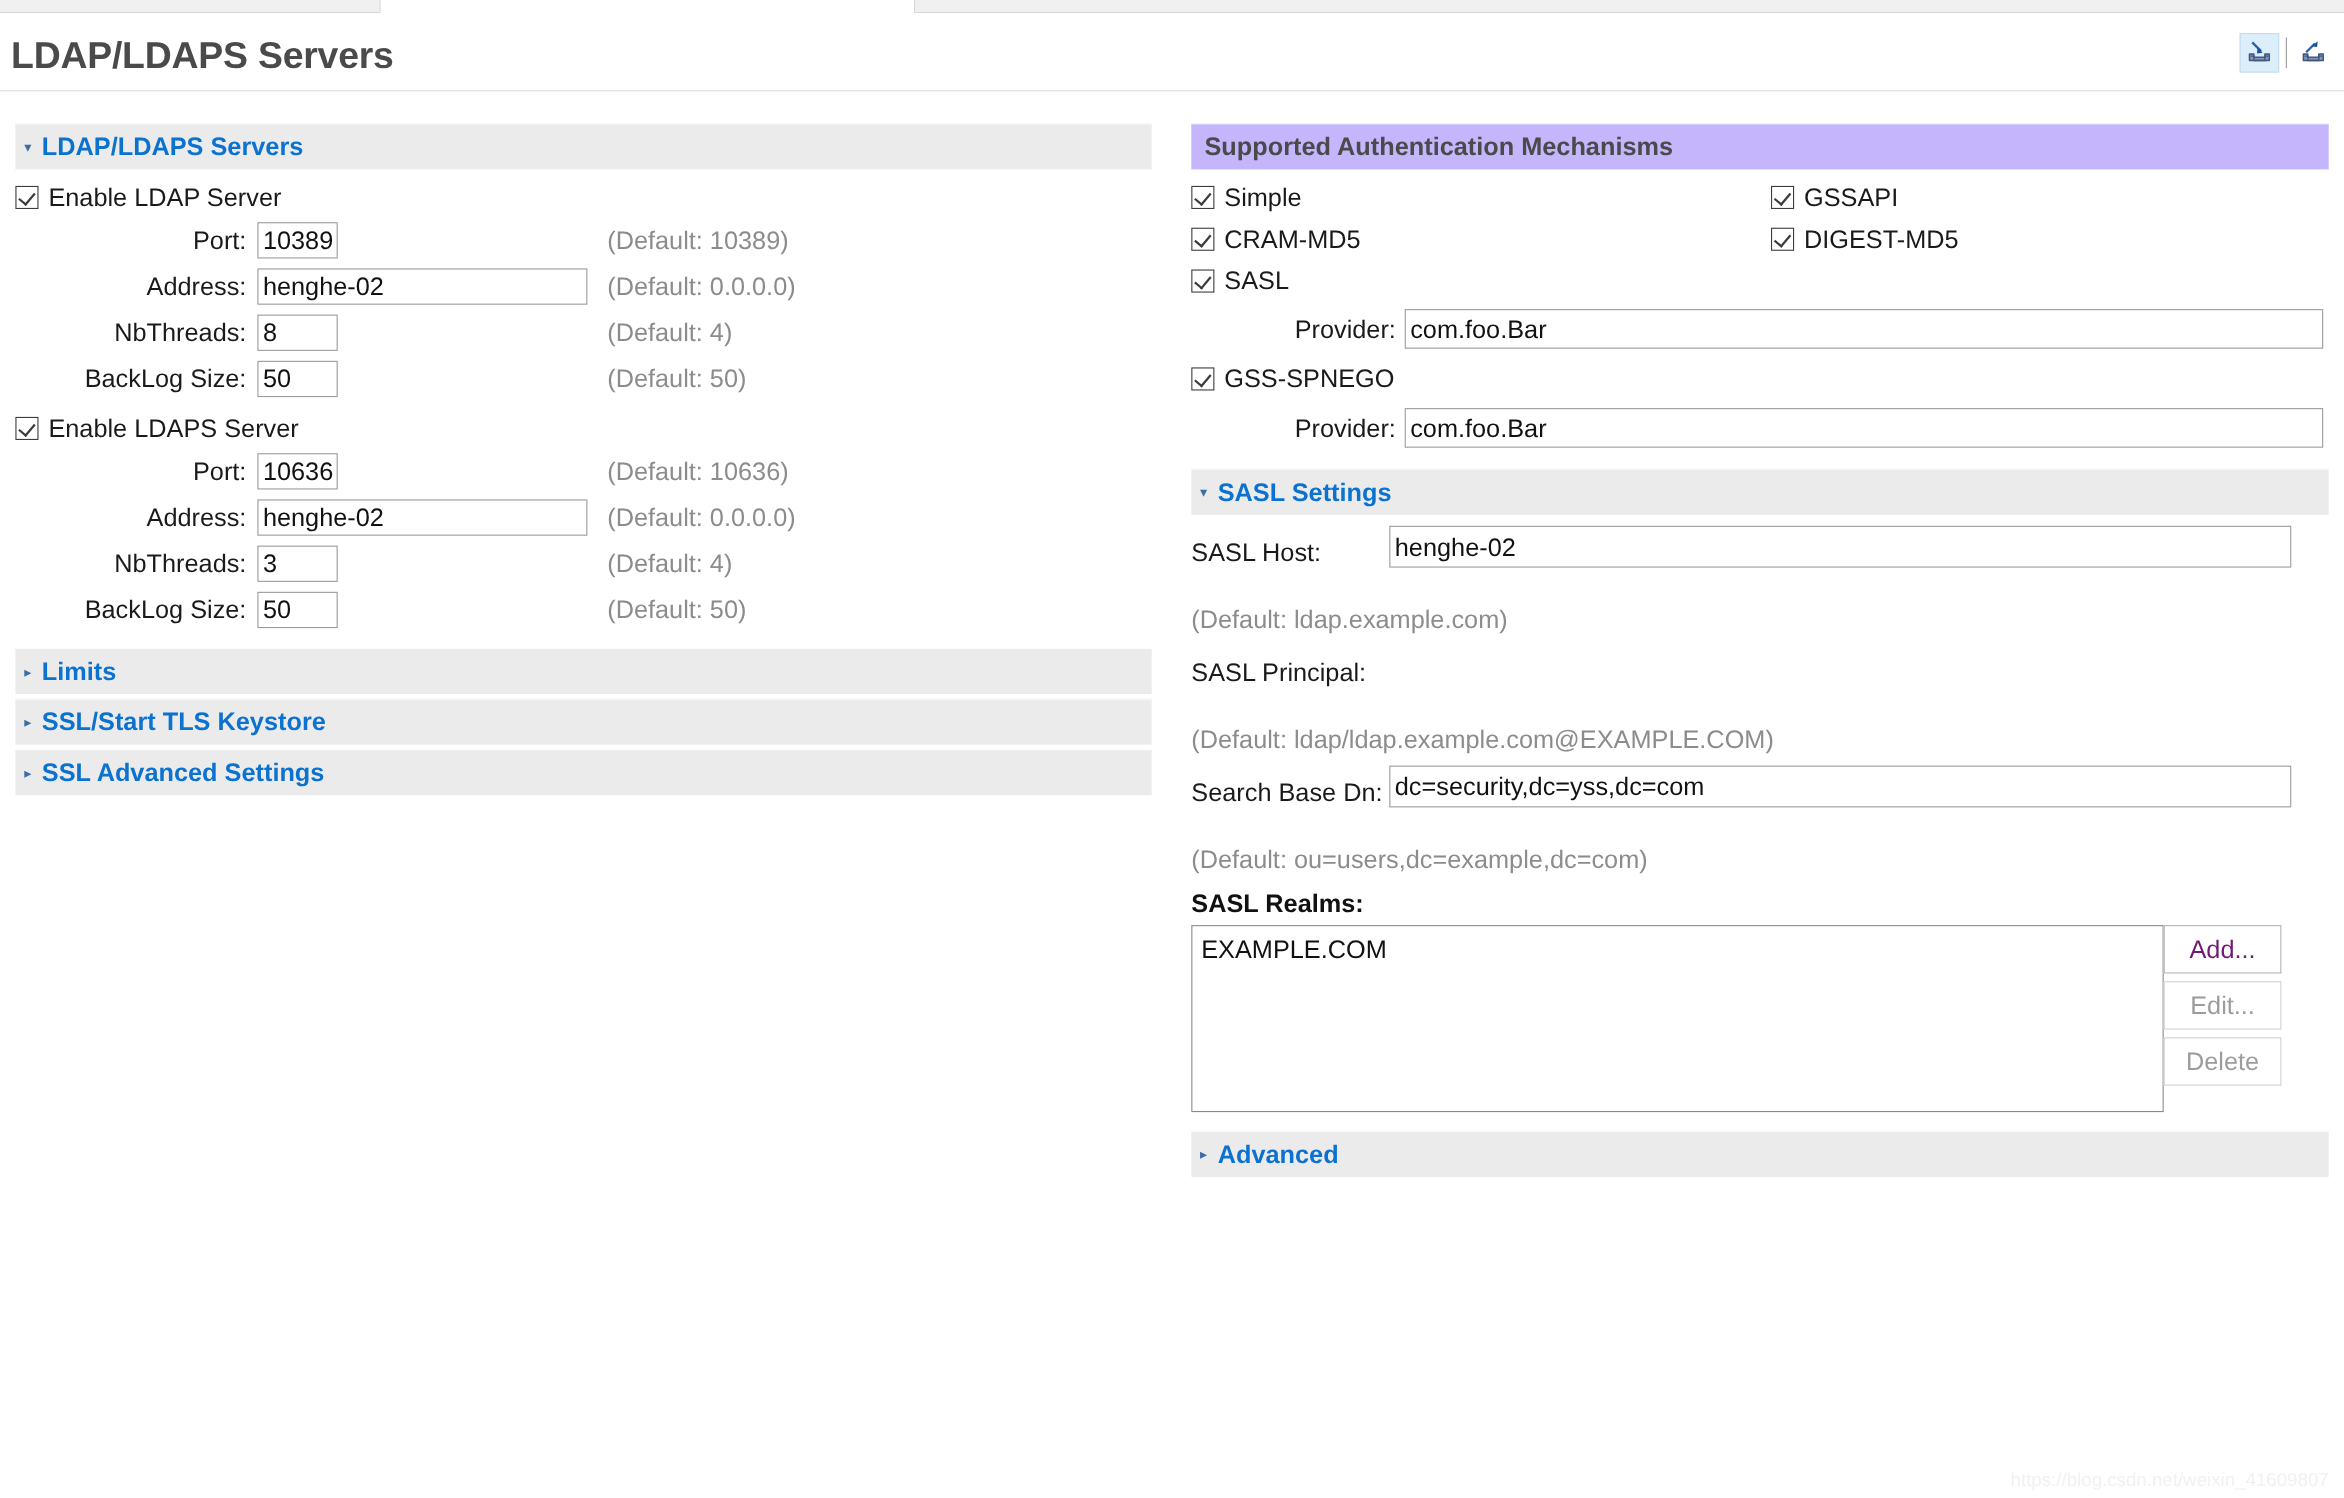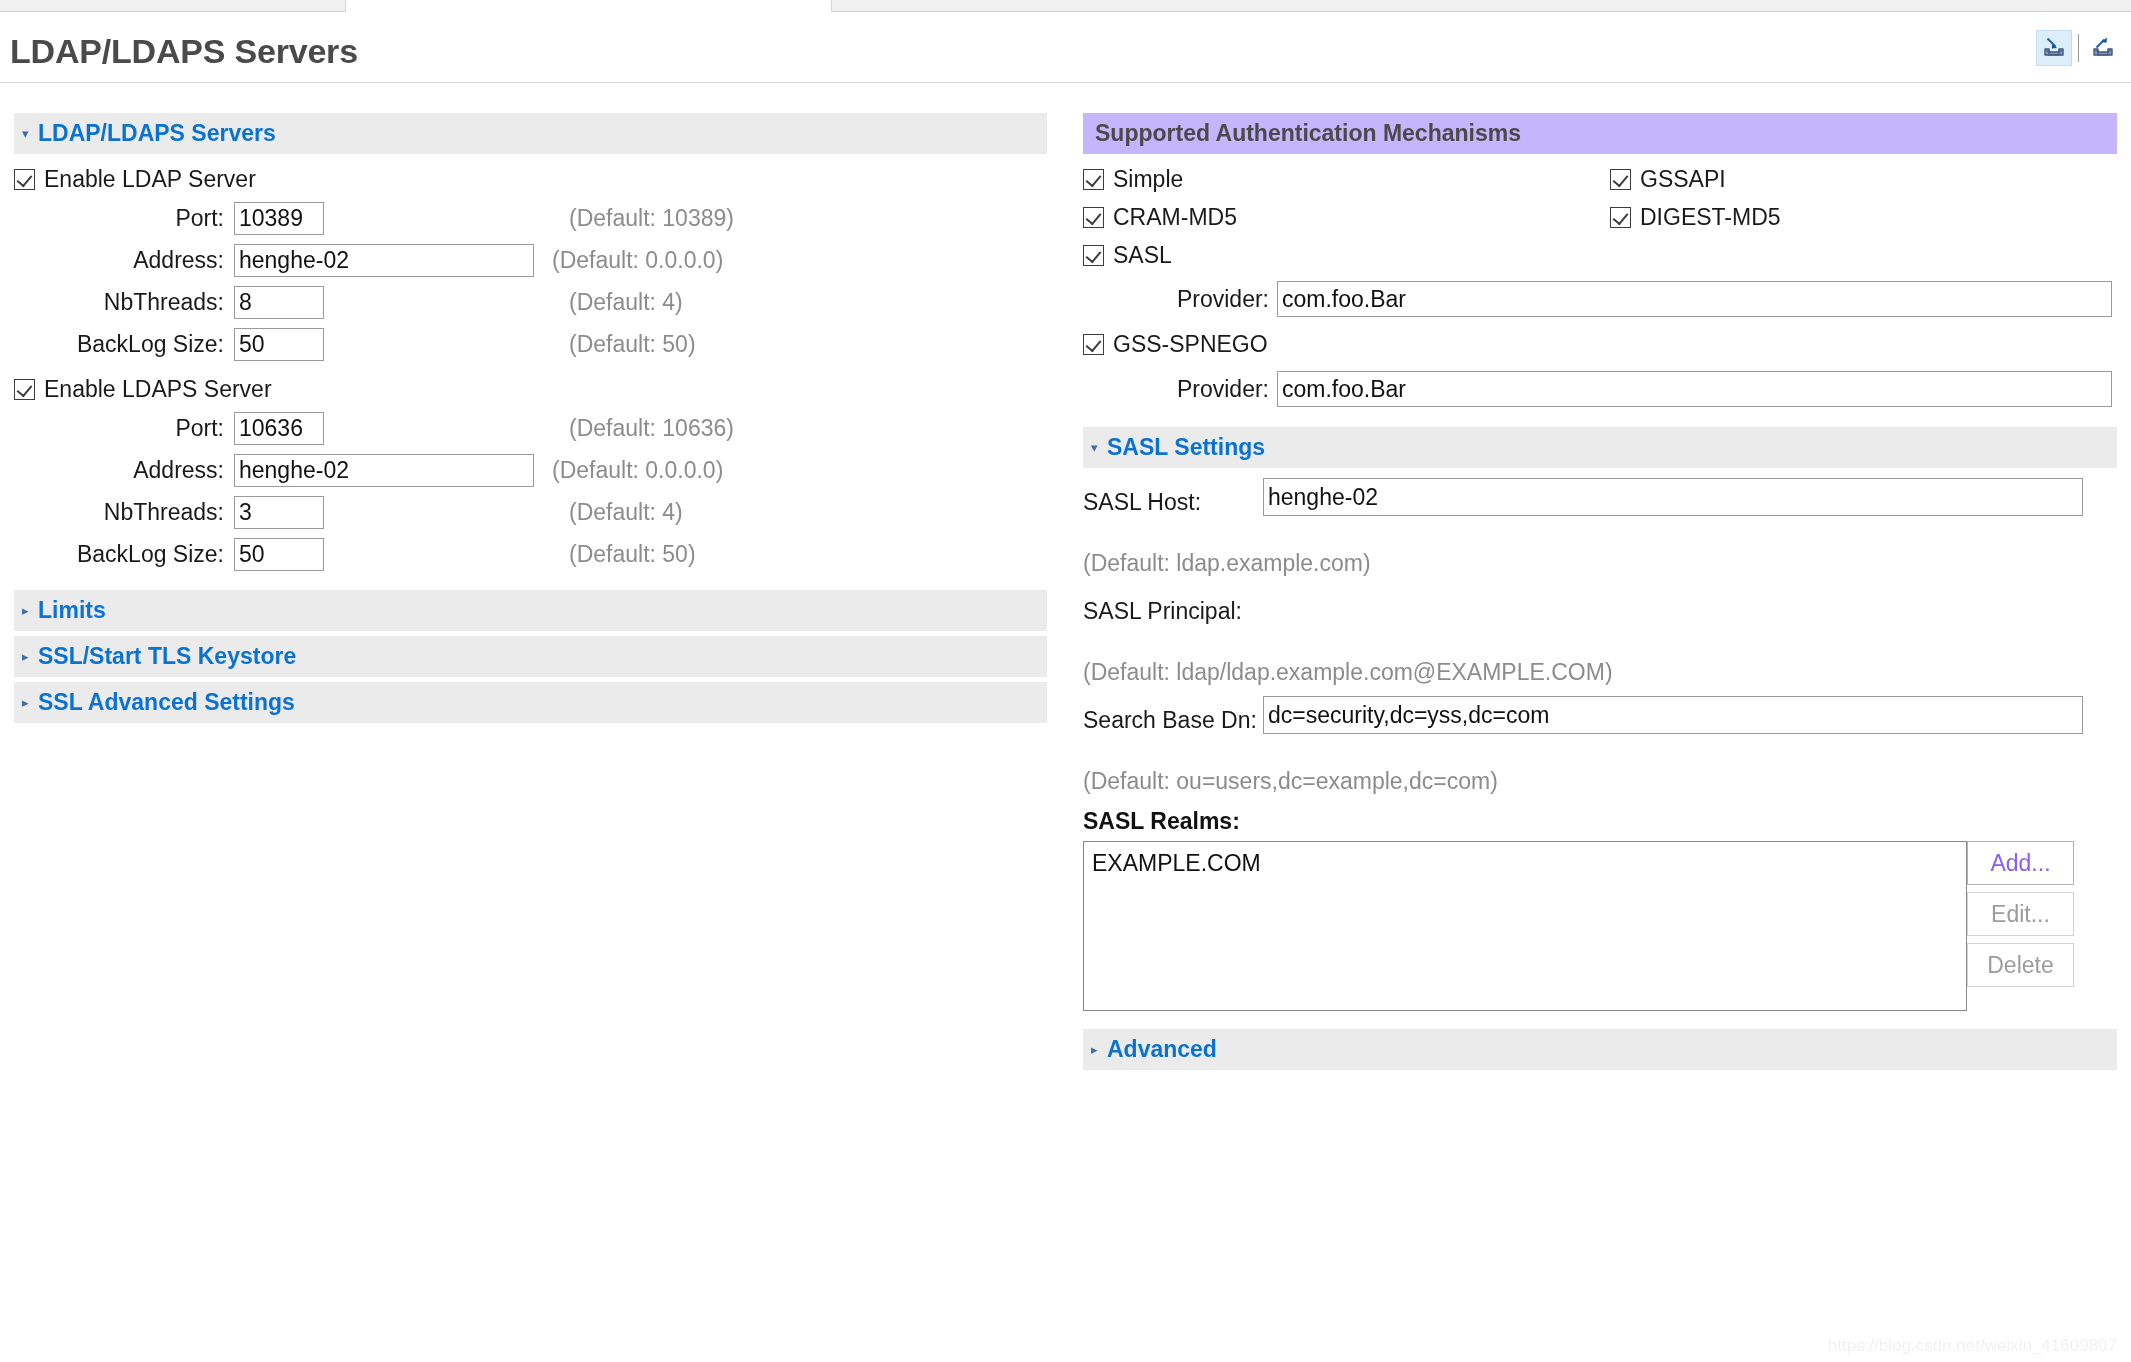--- a/index.html
+++ b/index.html
@@ -176,21 +176,21 @@
     overflow: hidden;
   }
   .hint {
     font-size: 23px;
     color: #8c8c8c;
     white-space: nowrap;
   }
 
   
   .lp-label  { width: 155px; margin-left: 55px; }
-  .lp-small  { width: 90px; }
+  .lp-small  { width: 73px; }
   .lp-wide   { width: 300px; }
   .lp-hint-small { margin-left: 245px; }
   .lp-hint-wide  { margin-left: 18px; }
 
   
   .auth-grid {
     position: relative;
     margin-top: 6px;
   }
   .auth-col2 {
@@ -266,21 +266,21 @@
     gap: 7px;
   }
   .btn {
     width: 107px;
     height: 44px;
     border: 1px solid #b4b4b4;
     background: #ffffff;
     box-sizing: border-box;
     font-family: "Liberation Sans", sans-serif;
     font-size: 23px;
-    color: #8b5cf6;
+    color: #701a75;
     display: flex;
     align-items: center;
     justify-content: center;
     white-space: nowrap;
   }
   .btn.disabled {
     color: #9c9c9c;
     border-color: #d2d2d2;
   }
 

